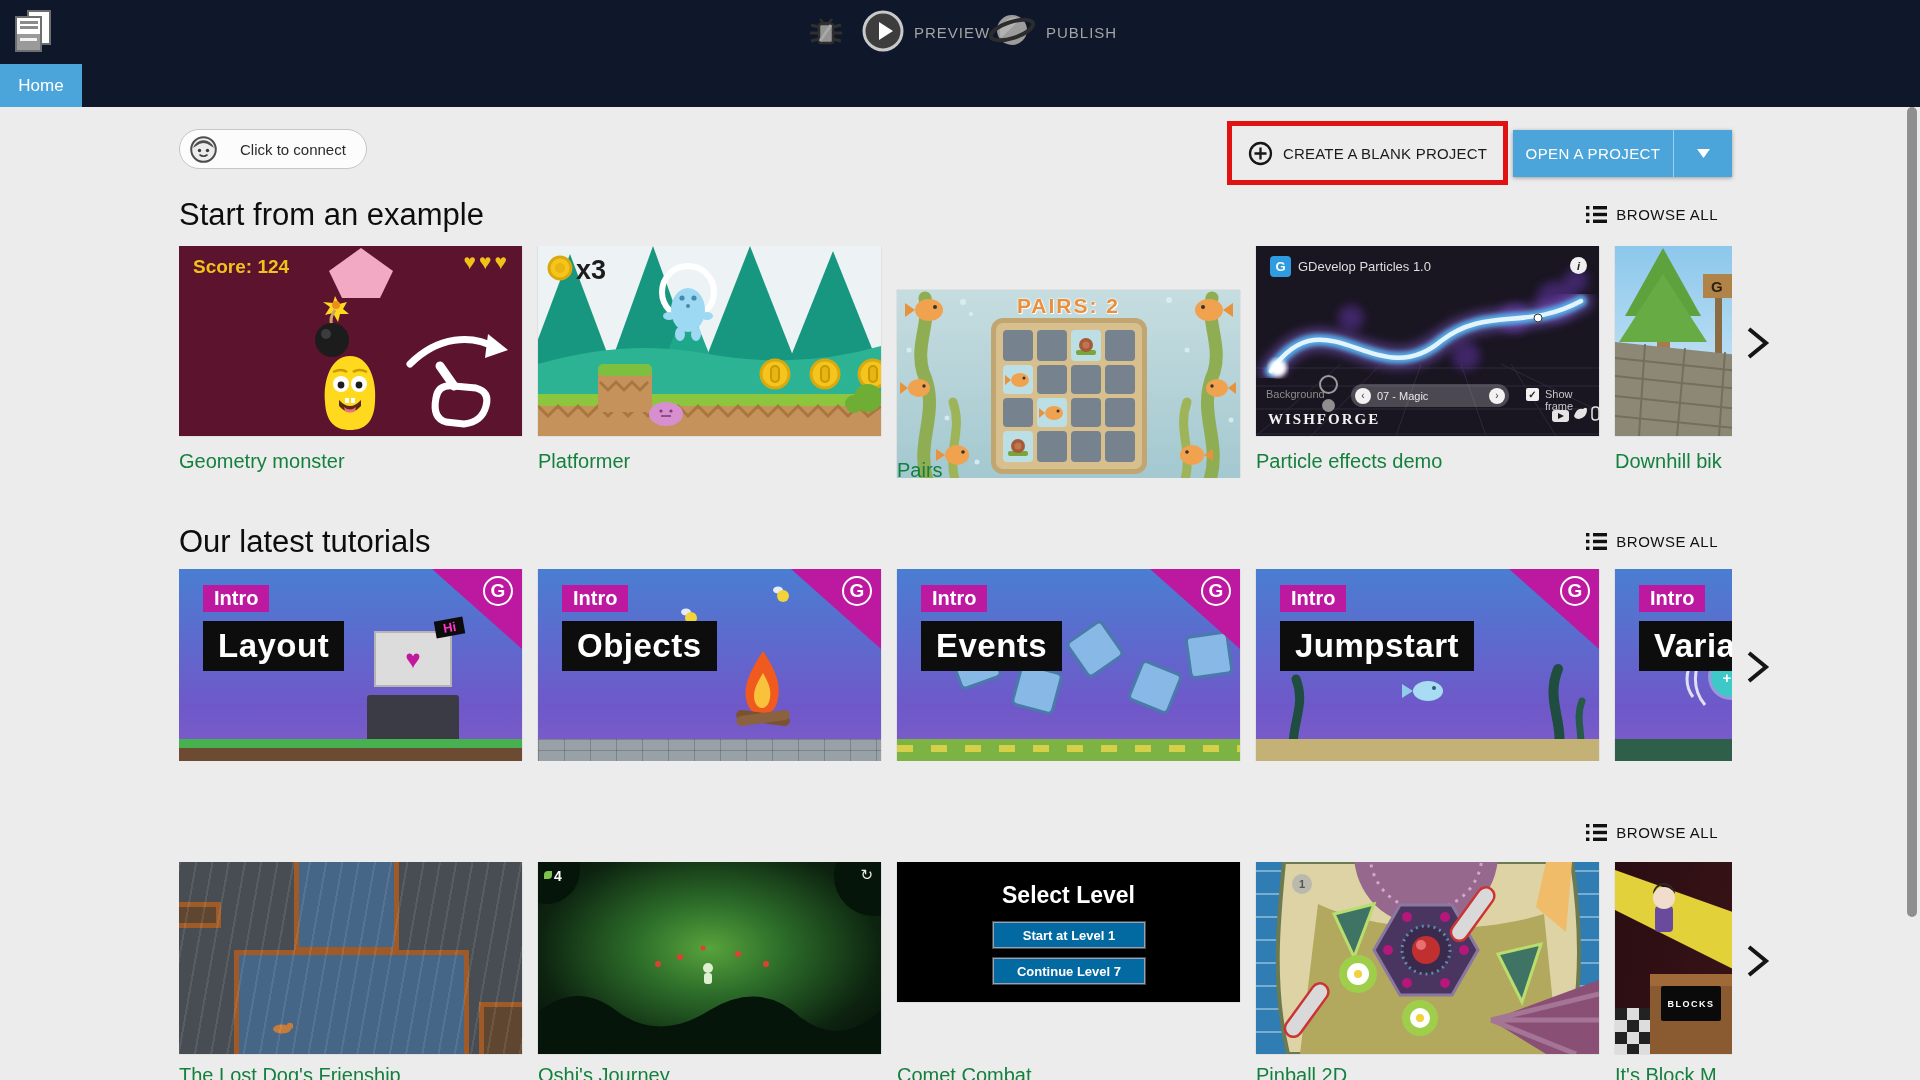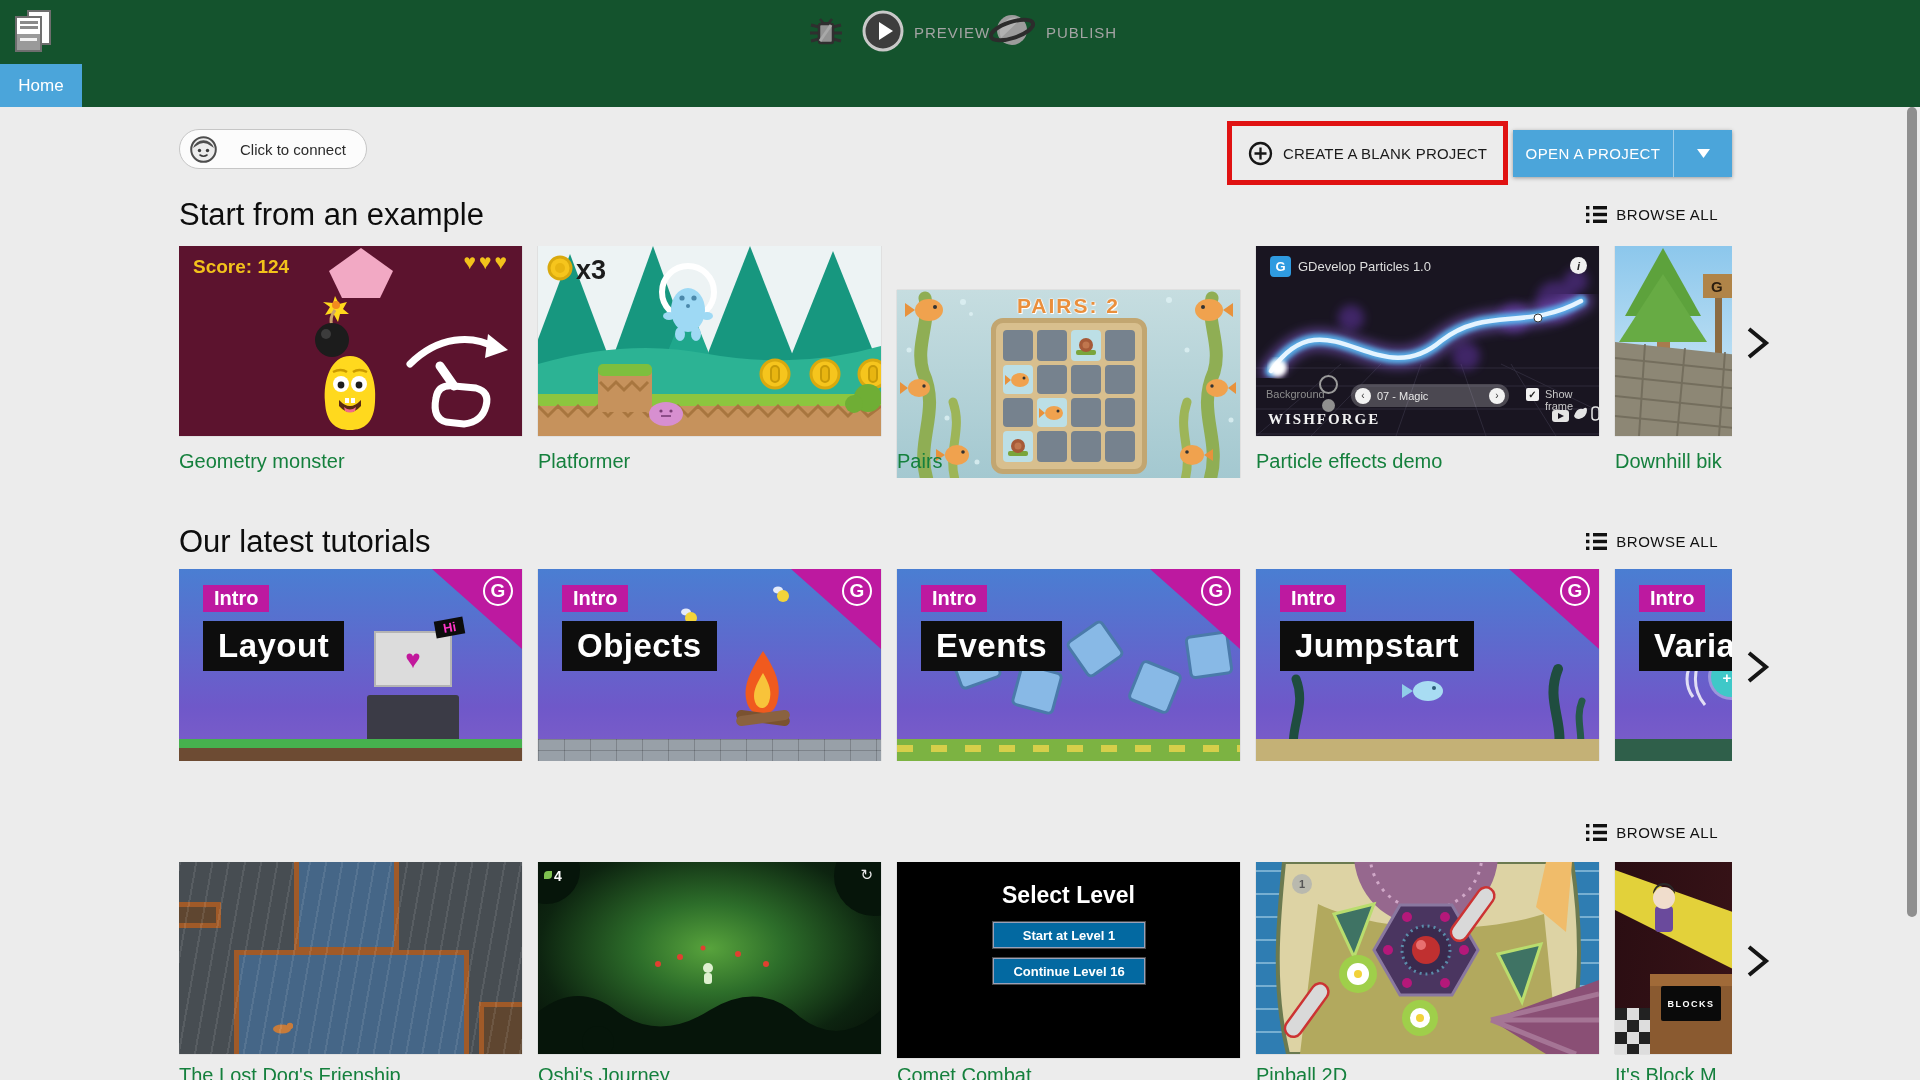--- a/index.html
+++ b/index.html
@@ -2,21 +2,21 @@
 <html><head>
 <meta charset="utf-8">
 <style>
   * { margin:0; padding:0; box-sizing:border-box; }
   html,body { width:1920px; height:1080px; overflow:hidden; background:#ececec;
               font-family:"Liberation Sans", sans-serif; }
   .abs { position:absolute; }
   #stage { position:relative; width:1920px; height:1080px; background:#ececec; }
 
   
-  #topbar { position:absolute; left:0; top:0; width:1920px; height:107px; background:#14532d; }
+  #topbar { position:absolute; left:0; top:0; width:1920px; height:107px; background:#0f172a; }
   .tb-label { position:absolute; top:24px; font-size:15px; letter-spacing:1px; color:#a4a4a4; }
   #home-tab { position:absolute; left:0; top:64px; width:82px; height:43px; background:#4BA5DA;
               color:#fff; font-size:17px; display:flex; align-items:center; justify-content:center; }
 
   
   #connect-btn { position:absolute; left:179px; top:129px; height:40px; padding:0 20px 0 10px;
                  background:#fcfcfc; border:1px solid #c6c6c6; border-radius:20px;
                  display:flex; align-items:center; gap:23px; font-size:15px; color:#2b2b2b; cursor:pointer;}
   #create-blank-wrap { position:absolute; left:1227px; top:121px; width:281px; height:64px;
                  border:5px solid #e01212; display:flex; align-items:center; justify-content:center; gap:10px; }
@@ -106,21 +106,21 @@
   
   .t-dog { height:192px; background:#474d52; }
   .dog-block { position:absolute; background:#456687; border:5px solid #a05a28; }
   .dog-rain { position:absolute; inset:0;
         background:repeating-linear-gradient(100deg,rgba(255,255,255,.09) 0 2px,transparent 2px 16px); }
   .t-oshi { height:192px;
         background:radial-gradient(ellipse at 50% 45%,#58a33c 0%,#2d6e2a 30%,#0d2410 70%,#050b06 100%); }
   .oshi-counter { position:absolute; left:16px; top:6px; color:#fff; font-weight:bold; font-size:14px; }
   .oshi-leaf { position:absolute; left:6px; top:9px; width:8px; height:8px; border-radius:50% 0; background:#7ec14f; }
   .oshi-reload { position:absolute; right:8px; top:4px; color:#e8e8e8; font-size:15px; }
-  .t-comet { height:196px; background:#000; }
+  .t-comet { height:140px; background:#000; }
   .comet-title { position:absolute; left:0; right:0; top:20px; text-align:center; color:#fff; font-weight:bold; font-size:23px; }
   .comet-btn { position:absolute; left:96px; width:152px; height:26px; background:#0369a1; border:1px solid #9aa0b8;
         outline:1px solid #4a4a4a; color:#fff; font-weight:bold; font-size:13px;
         display:flex; align-items:center; justify-content:center; }
   .t-pin { height:192px; background:#2f7db2;
         background-image:repeating-linear-gradient(0deg,transparent 0 21px,rgba(190,224,240,.5) 21px 23px),
                          repeating-linear-gradient(90deg,transparent 0 33px,rgba(190,224,240,.5) 33px 35px); }
   .pin-lane { position:absolute; left:36px; top:12px; width:20px; height:20px; border-radius:50%; background:#b9b9ae;
         color:#555; font-size:11px; font-weight:bold; display:flex; align-items:center; justify-content:center; }
   .t-block { height:192px; background:linear-gradient(100deg,#2a0d12 0%,#3a1418 45%,#151015 100%); }
@@ -416,21 +416,21 @@
                 <rect x="2" y="14" width="20" height="5" rx="2" fill="#7aa53c"></rect>
                 <circle cx="12" cy="9" r="7" fill="#a65a38"></circle>
                 <circle cx="12" cy="9" r="3.5" fill="#c0764e"></circle>
               </svg>
           </div>
           <div class="pairs-cell"></div>
           <div class="pairs-cell"></div>
           <div class="pairs-cell"></div>
         </div>
       </div>
-      <span class="caption" style="top:204px">Pairs</span>
+      <span class="caption" style="top:213px">Pairs</span>
     </div>
 
     <div class="card" style="left:1077px">
       <div class="thumb t-part">
         <svg class="abs" style="left:0;top:0" width="343" height="190" viewBox="0 0 343 190">
           <g stroke="#2e2a3a" stroke-width="1">
             <path d="M0,122 H343 M0,140 H343 M0,163 H343 M0,188 H343"></path>
             <path d="M0,190 L85,118 M55,190 L125,118 M140,190 L165,118 M230,190 L205,118 M343,165 L245,118 M300,190 L255,118"></path>
           </g>
           <defs>
@@ -646,21 +646,21 @@
         <span class="oshi-counter">4</span>
         <span class="oshi-reload">↻</span>
       </div>
       <span class="caption" style="top:202px">Oshi's Journey</span>
     </div>
 
     <div class="card" style="left:718px">
       <div class="thumb t-comet">
         <span class="comet-title">Select Level</span>
         <div class="comet-btn" style="top:60px">Start at Level 1</div>
-        <div class="comet-btn" style="top:96px">Continue Level 16</div>
+        <div class="comet-btn" style="top:96px">Continue Level 7</div>
       </div>
       <span class="caption" style="top:202px">Comet Combat</span>
     </div>
 
     <div class="card" style="left:1077px">
       <div class="thumb t-pin">
         <svg class="abs" style="left:0;top:0" width="343" height="192" viewBox="0 0 343 192">
           <path d="M28,0 C22,60 16,125 32,192 L312,192 C328,120 324,55 316,0 Z" fill="#ddd3a4" stroke="#6b7a50" stroke-width="4"></path>
           <polygon points="290,0 316,0 310,70 280,45" fill="#f0bc6a"></polygon>
           <path d="M62,42 C125,72 225,72 288,52 L302,192 L44,192 Z" fill="#b2a95e"></path>

